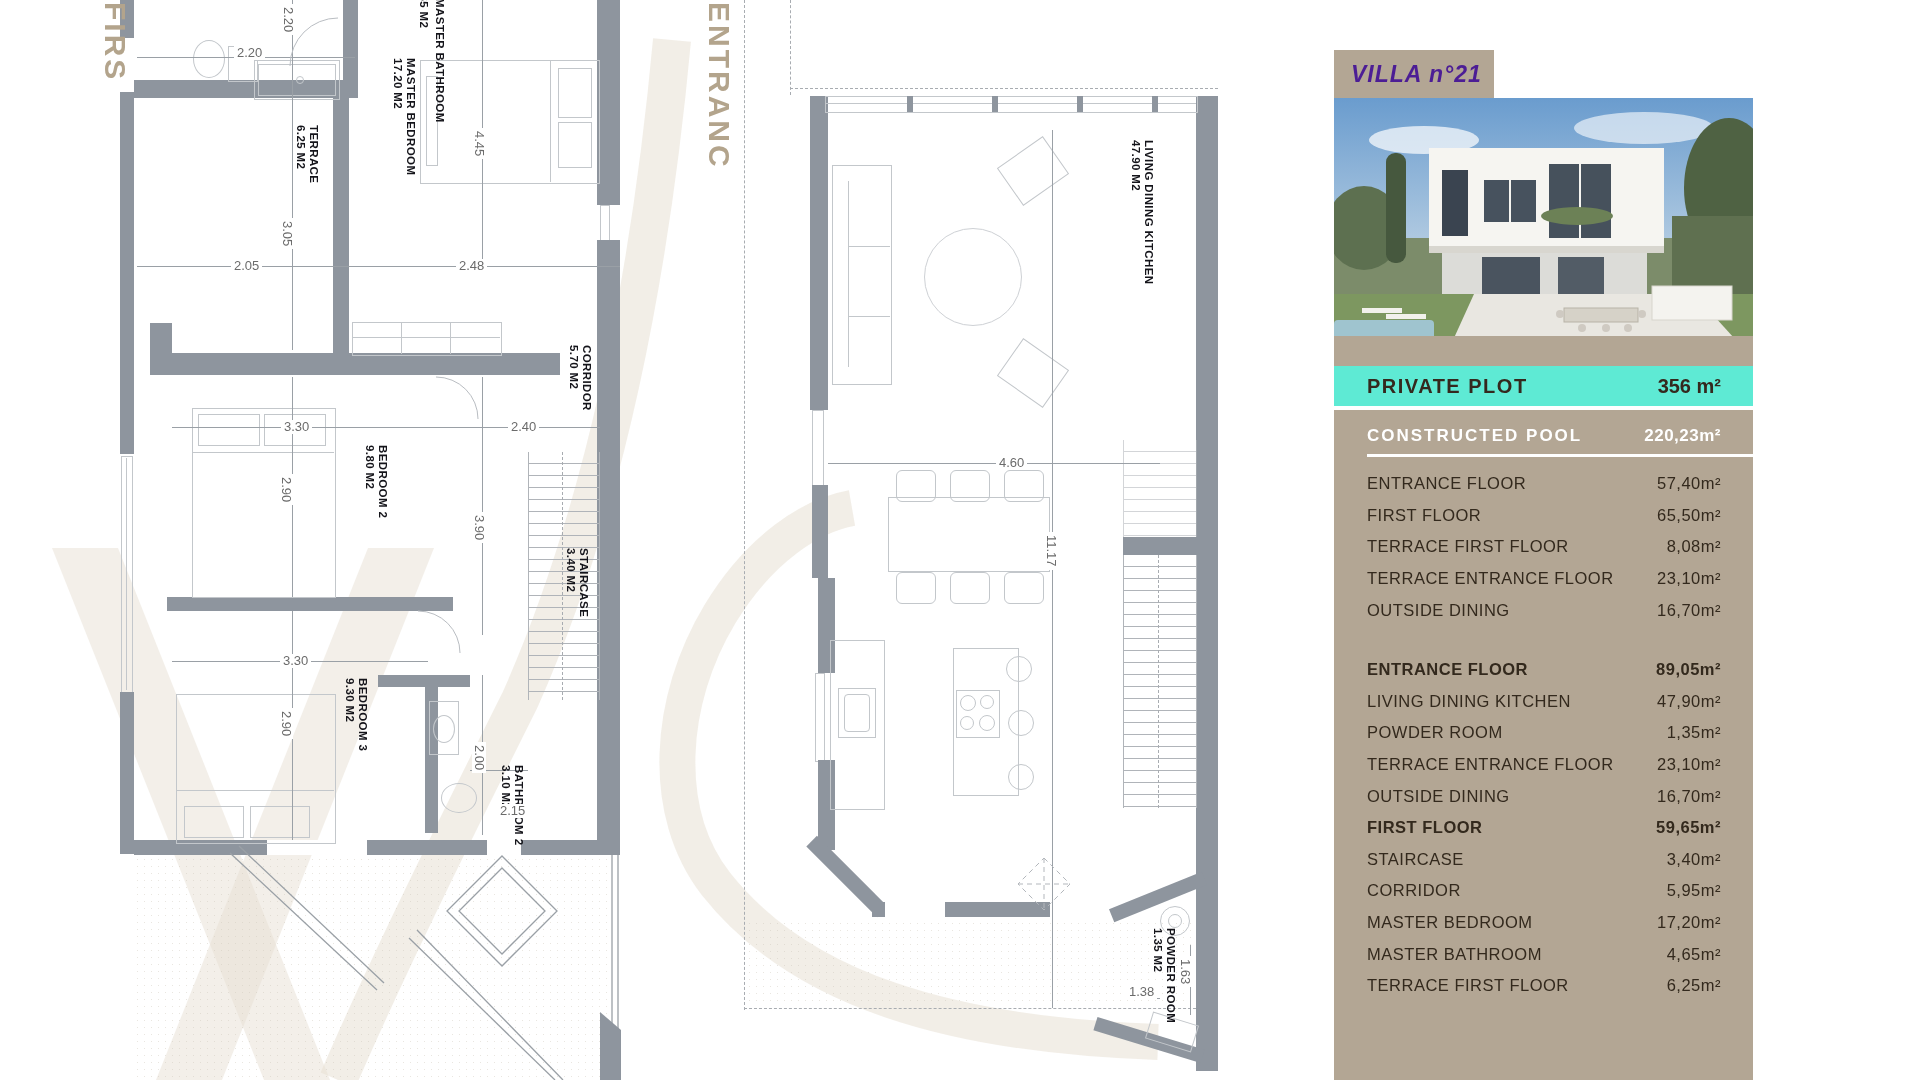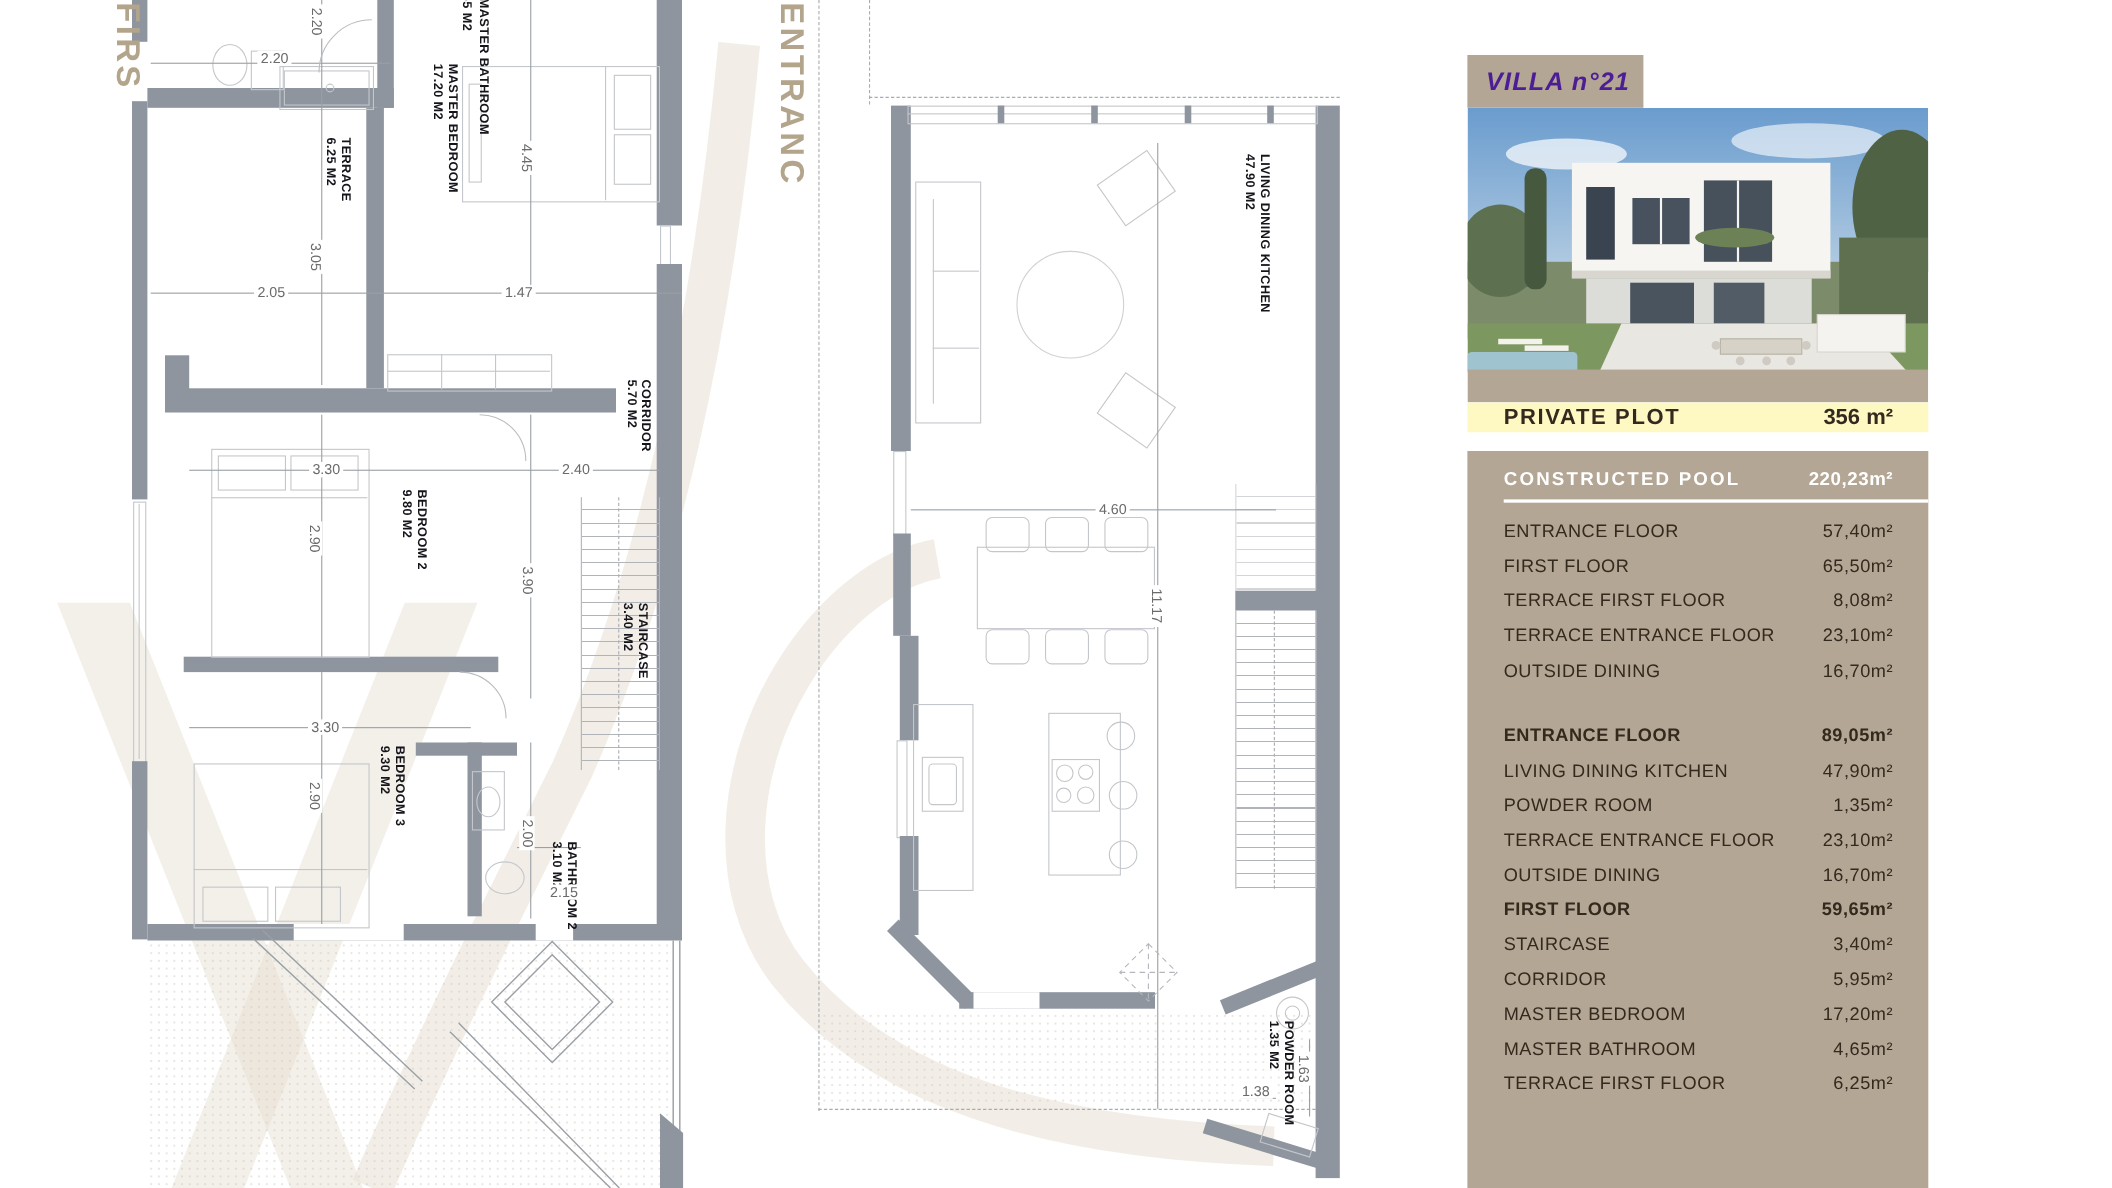--- a/index.html
+++ b/index.html
@@ -23,21 +23,21 @@
           border-left:1px solid #b0b4b9;border-right:1px solid #b0b4b9;}
   .dots{position:absolute;background-image:radial-gradient(#cdc7bb 0.7px,transparent 0.9px);
         background-size:7px 7px;opacity:.45;}
   .circ{position:absolute;border:1px solid #c3c7cb;border-radius:50%;}
   
   #panel{position:absolute;left:1334px;top:0;width:419px;height:1080px;z-index:10;}
   .vtitle{position:absolute;left:0;top:50px;width:160px;height:48px;background:#b3a694;
           color:#4c1d95;font-size:23px;font-weight:bold;font-style:italic;letter-spacing:1px;
           line-height:48px;padding-left:17px;box-sizing:border-box;}
   #photo{position:absolute;left:0;top:98px;width:419px;height:268px;overflow:hidden;}
-  .pplot{position:absolute;left:0;top:366px;width:419px;height:27px;background:#fef9c3;
+  .pplot{position:absolute;left:0;top:366px;width:419px;height:40px;background:#5eead4;
          display:flex;align-items:center;justify-content:space-between;
          padding:0 32px 0 33px;box-sizing:border-box;color:#34291e;font-weight:bold;font-size:20px;}
   .pplot .lab{letter-spacing:1.5px;}
   #areatable{position:absolute;left:0;top:410px;width:419px;height:670px;background:#b3a694;
              box-sizing:border-box;padding:16px 32px 0 33px;color:#33291d;}
   .sec-head{display:flex;justify-content:space-between;color:#fff;font-weight:bold;
             font-size:17px;letter-spacing:2px;padding-bottom:8px;border-bottom:3px solid #fff;
             margin-right:-32px;padding-right:32px;margin-bottom:11px;}
   .sec-head .tot{letter-spacing:.5px;}
   .row{display:flex;justify-content:space-between;align-items:center;height:31.6px;
@@ -159,21 +159,21 @@
     <div class="dl" style="left:292px;top:377px;width:1px;height:220px"></div>
     <div class="dl" style="left:482px;top:377px;width:1px;height:258px"></div>
     <div class="dl" style="left:172px;top:661px;width:256px;height:1px"></div>
     <div class="dl" style="left:292px;top:611px;width:1px;height:229px"></div>
     <div class="dl" style="left:482px;top:675px;width:1px;height:160px"></div>
     <div class="dl" style="left:470px;top:770px;width:58px;height:1px"></div>
 
     <span class="dim dimv" style="left:281px;top:4px">2.20</span>
     <span class="dim" style="left:234px;top:46px">2.20</span>
     <span class="dim" style="left:231px;top:259px">2.05</span>
-    <span class="dim" style="left:456px;top:259px">1.47</span>
+    <span class="dim" style="left:456px;top:259px">2.48</span>
     <span class="dim dimv" style="left:280px;top:218px">3.05</span>
     <span class="dim dimv" style="left:472px;top:128px">4.45</span>
     <span class="dim" style="left:281px;top:420px">3.30</span>
     <span class="dim" style="left:508px;top:420px">2.40</span>
     <span class="dim dimv" style="left:279px;top:474px">2.90</span>
     <span class="dim dimv" style="left:472px;top:512px">3.90</span>
     <span class="dim" style="left:280px;top:654px">3.30</span>
     <span class="dim dimv" style="left:279px;top:708px">2.90</span>
     <span class="dim dimv" style="left:472px;top:742px">2.00</span>
     <span class="dim" style="left:497px;top:804px">2.15</span>

